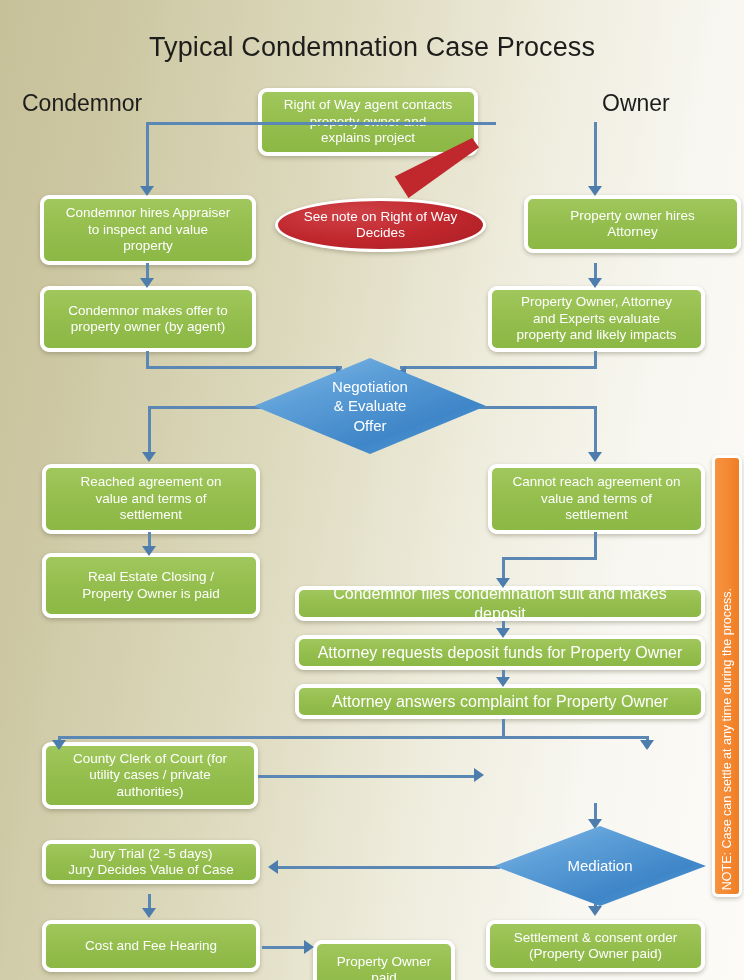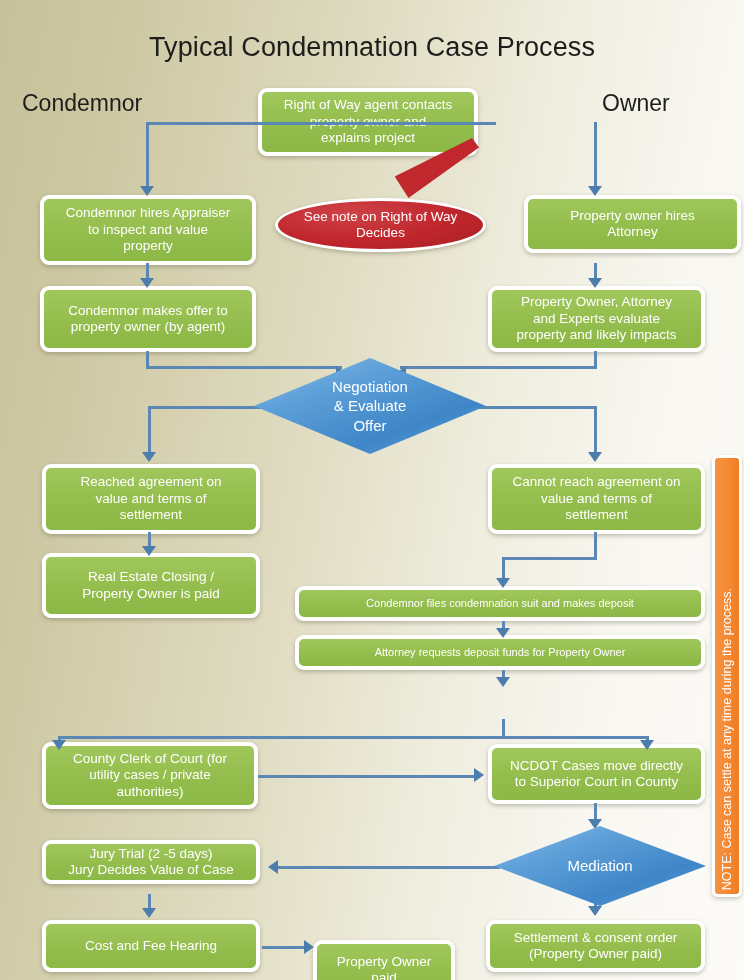--- a/index.html
+++ b/index.html
@@ -25,21 +25,21 @@
   
   .box{
     position:absolute;box-sizing:border-box;
     background:linear-gradient(180deg,#a0c75c 0%,#93bd4c 55%,#8cb846 100%);
     border:4px solid #ffffff;border-radius:9px;
     box-shadow:0 2px 4px rgba(90,85,60,.35);
     color:#ffffff;font-size:13.5px;line-height:1.22;
     display:flex;align-items:center;justify-content:center;text-align:center;
     padding:13px 7px;
   }
-  .box.wide{font-size:11px;}
+  .box.wide{font-size:16px;}
   .box span{display:block;}
 
   
   .diamond{
     position:absolute;
     display:flex;align-items:center;justify-content:center;
     text-align:center;color:#ffffff;font-size:15px;line-height:1.3;
     z-index:3;
   }
   .diamond .shape{
@@ -236,35 +236,32 @@
   </div>
 
   <div class="box wide" style="left:295px;top:586px;width:410px;height:35px;">
     <span>Condemnor files condemnation suit and makes deposit</span>
   </div>
 
   <div class="box wide" style="left:295px;top:635px;width:410px;height:35px;">
     <span>Attorney requests deposit funds for Property Owner</span>
   </div>
 
+  <div class="box wide" style="left:295px;top:684px;width:410px;height:35px;">
+    <span>Attorney answers complaint for Property Owner</span>
+  </div>
 
   <div class="box" style="left:42px;top:742px;width:216px;height:67px;">
     <span>
         <span>County Clerk of Court (for</span>
     <span>utility cases / private</span>
     <span>authorities)</span>
       </span>
   </div>
 
-  <div class="box" style="left:488px;top:744px;width:217px;height:60px;">
-    <span>
-        <span>NCDOT Cases move directly</span>
-    <span>to Superior Court in County</span>
-      </span>
-  </div>
 
   <div class="diamond" style="left:494px;top:826px;width:212px;height:80px;">
     <div class="shape"></div>
     <div class="dlabel">Mediation</div>
   </div>
 
   <div class="box" style="left:42px;top:840px;width:218px;height:44px;">
     <span>
         <span>Jury Trial (2 -5 days)</span>
     <span>Jury Decides Value of Case</span>

